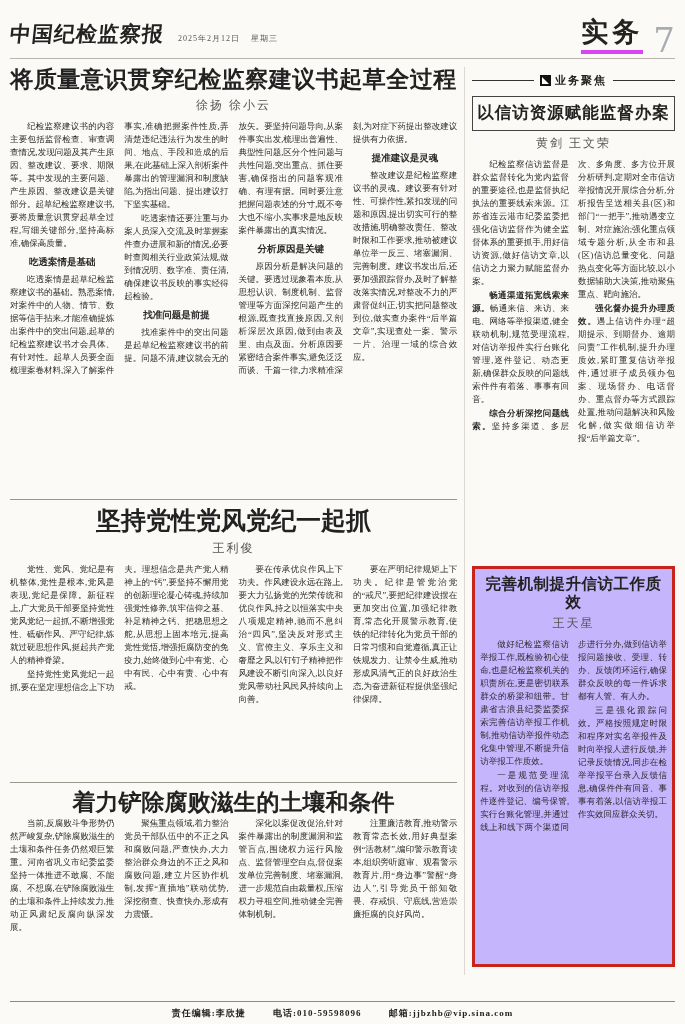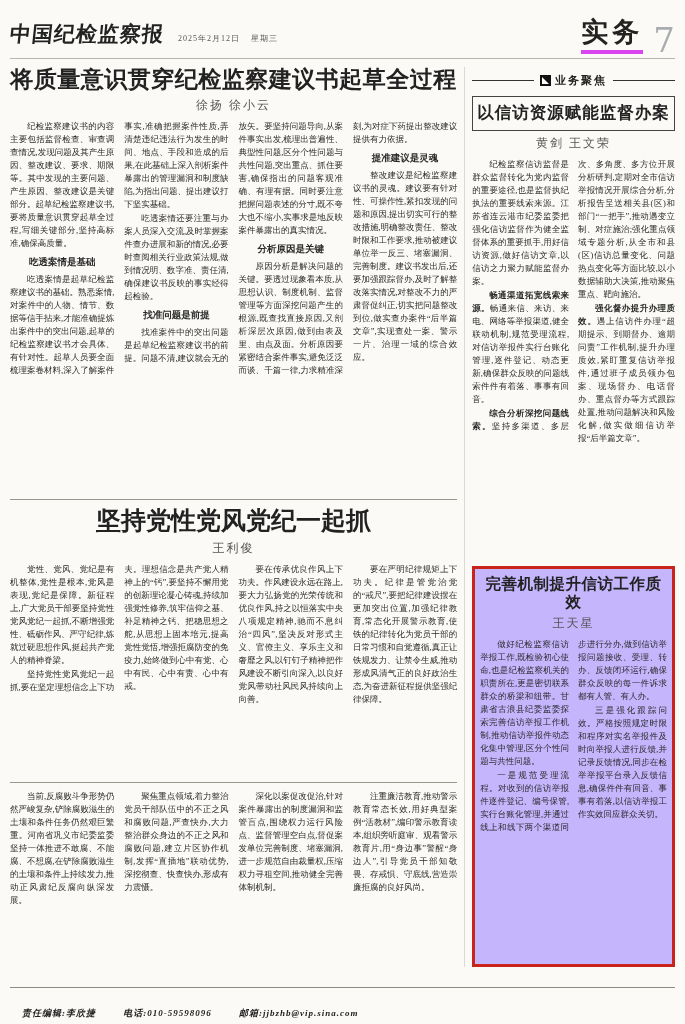--- a/index.html
+++ b/index.html
@@ -58,21 +58,21 @@
   .feature-title { font-size:16.5px; letter-spacing:1px; }
   .feature-body { height:408px; }
 
   .highlight-box { border:3px solid #c9241c; padding:6px 5px 8px 5px; background:#c4b5fd; }
   .highlight-title { font-size:15.5px; letter-spacing:0.5px; }
   .highlight-body { height:318px; }
 
   
   .footer {
     position:absolute; left:10px; right:10px; bottom:4px;
-    border-top:1px solid #8f8b84; padding-top:19px; text-align:left;font-style:italic;
+    border-top:1px solid #8f8b84; padding-top:5px; text-align:center;
   }
   .footer-inner { font-size:9px; font-weight:700; letter-spacing:1px; color:#222; }
   .footer-inner span { margin:0 12px; }
 </style>
 </head>
 <body>
 
 <div class="page">
 
   <div class="masthead">
@@ -118,20 +118,21 @@
           <p>党性、党风、党纪是有机整体,党性是根本,党风是表现,党纪是保障。新征程上,广大党员干部要坚持党性党风党纪一起抓,不断增强党性、砥砺作风、严守纪律,炼就过硬思想作风,挺起共产党人的精神脊梁。</p>
           <p>坚持党性党风党纪一起抓,要在坚定理想信念上下功夫。理想信念是共产党人精神上的“钙”,要坚持不懈用党的创新理论凝心铸魂,持续加强党性修养,筑牢信仰之基、补足精神之钙、把稳思想之舵,从思想上固本培元,提高党性觉悟,增强拒腐防变的免疫力,始终做到心中有党、心中有民、心中有责、心中有戒。</p>
           <p>要在传承优良作风上下功夫。作风建设永远在路上,要大力弘扬党的光荣传统和优良作风,持之以恒落实中央八项规定精神,驰而不息纠治“四风”,坚决反对形式主义、官僚主义、享乐主义和奢靡之风,以钉钉子精神把作风建设不断引向深入,以良好党风带动社风民风持续向上向善。</p>
           <p>要在严明纪律规矩上下功夫。纪律是管党治党的“戒尺”,要把纪律建设摆在更加突出位置,加强纪律教育,常态化开展警示教育,使铁的纪律转化为党员干部的日常习惯和自觉遵循,真正让铁规发力、让禁令生威,推动形成风清气正的良好政治生态,为奋进新征程提供坚强纪律保障。</p>
         </div>
       </div>
 
       <hr class="h-divider">
 
       <div>
+        <div class="headline headline-c">着力铲除腐败滋生的土壤和条件</div>
         <div class="body-cols cols4 body-c">
           <p>当前,反腐败斗争形势仍然严峻复杂,铲除腐败滋生的土壤和条件任务仍然艰巨繁重。河南省巩义市纪委监委坚持一体推进不敢腐、不能腐、不想腐,在铲除腐败滋生的土壤和条件上持续发力,推动正风肃纪反腐向纵深发展。</p>
           <p>聚焦重点领域,着力整治党员干部队伍中的不正之风和腐败问题,严查快办,大力整治群众身边的不正之风和腐败问题,建立片区协作机制,发挥“直插地”联动优势,深挖彻查、快查快办,形成有力震慑。</p>
           <p>深化以案促改促治,针对案件暴露出的制度漏洞和监管盲点,围绕权力运行风险点、监督管理空白点,督促案发单位完善制度、堵塞漏洞,进一步规范自由裁量权,压缩权力寻租空间,推动健全完善体制机制。</p>
           <p>注重廉洁教育,推动警示教育常态长效,用好典型案例“活教材”,编印警示教育读本,组织旁听庭审、观看警示教育片,用“身边事”警醒“身边人”,引导党员干部知敬畏、存戒惧、守底线,营造崇廉拒腐的良好风尚。</p>
         </div>
       </div>
 
     </div>
 
@@ -158,21 +159,21 @@
           <p><b class="lead">畅通渠道拓宽线索来源。</b><span>畅通来信、来访、来电、网络等举报渠道,健全联动机制,规范受理流程,对信访举报件实行台账化管理,逐件登记、动态更新,确保群众反映的问题线索件件有着落、事事有回音。</span></p>
           <p><b class="lead">综合分析深挖问题线索。</b><span>坚持多渠道、多层次、多角度、多方位开展分析研判,定期对全市信访举报情况开展综合分析,分析报告呈送相关县(区)和部门“一把手”,推动遇变立制、对症施治;强化重点领域专题分析,从全市和县(区)信访总量变化、问题热点变化等方面比较,以小数据辅助大决策,推动聚焦重点、靶向施治。</span></p>
           <p><b class="lead">强化督办提升办理质效。</b><span>遇上信访件办理“超期提示、到期督办、逾期问责”工作机制,提升办理质效,紧盯重复信访举报件,通过班子成员领办包案、现场督办、电话督办、重点督办等方式跟踪处置,推动问题解决和风险化解,做实做细信访举报“后半篇文章”。</span></p>
         </div>
       </div>
 
       <div class="highlight-box">
         <div class="headline highlight-title">完善机制提升信访工作质效</div>
         <div class="byline">王天星</div>
         <div class="body-cols cols2 highlight-body">
-          <p>做好纪检监察信访举报工作,既检验初心使命,也是纪检监察机关的职责所在,更是密切联系群众的桥梁和纽带。甘肃省古浪县纪委监委探索完善信访举报工作机制,推动信访举报件动态化集中管理,区分个性问题与共性问题。</p>
+          <p>做好纪检监察信访举报工作,既检验初心使命,也是纪检监察机关的职责所在,更是密切联系群众的桥梁和纽带。甘肃省古浪县纪委监委探索完善信访举报工作机制,推动信访举报件动态化集中管理,不断提升信访举报工作质效。</p>
           <p>一是规范受理流程。对收到的信访举报件逐件登记、编号保管,实行台账化管理,并通过线上和线下两个渠道同步进行分办,做到信访举报问题接收、受理、转办、反馈闭环运行,确保群众反映的每一件诉求都有人管、有人办。</p>
           <p>三是强化跟踪问效。严格按照规定时限和程序对实名举报件及时向举报人进行反馈,并记录反馈情况,同步在检举举报平台录入反馈信息,确保件件有回音、事事有着落,以信访举报工作实效回应群众关切。</p>
         </div>
       </div>
 
     </div>
   </div>
 
   <div class="footer">
     <div class="footer-inner">

